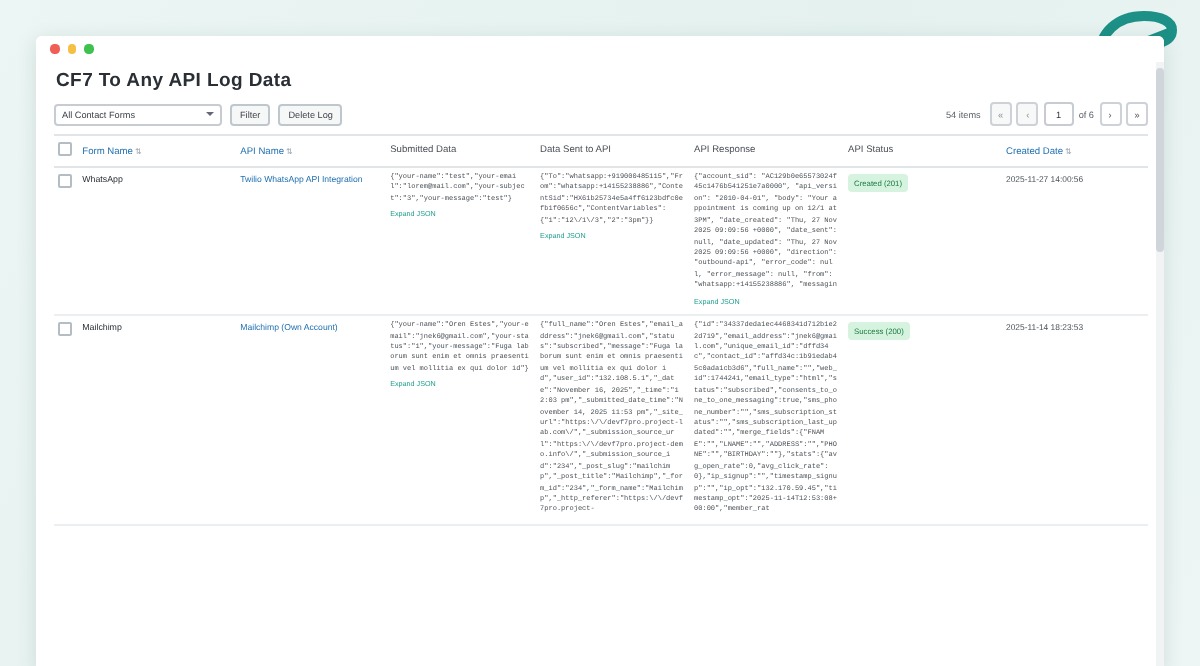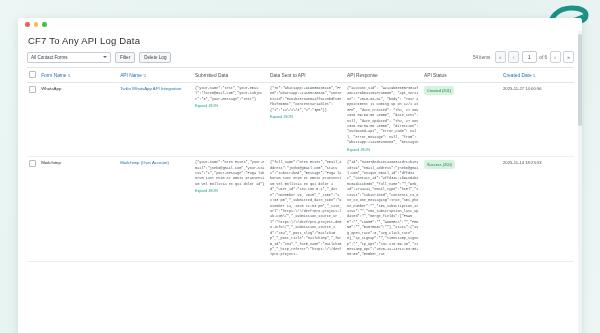--- a/index.html
+++ b/index.html
@@ -17,21 +17,21 @@
     box-shadow:0 2px 10px rgba(20,60,55,.13);
     overflow:hidden;
   }
   .titlebar{height:13px;background:#ffffff;display:flex;align-items:center;padding-left:7px;gap:4px;}
   .dot{width:4.5px;height:4.5px;border-radius:50%;}
   .dot.r{background:#ef5f56;}
   .dot.y{background:#f5c044;}
   .dot.g{background:#3ec14f;}
   .page{padding:0 8px 0 9px;background:#fff;height:305px;box-sizing:border-box;}
   .page-title{
-    font-size:9.5px;color:#2a2f35;font-weight:400;
+    font-size:9.5px;color:#2a2f35;font-weight:700;
     padding:4px 0 5px 1px;letter-spacing:.2px;
   }
   .toolbar{display:flex;align-items:center;justify-content:space-between;padding-bottom:4px;}
   .tb-left{display:flex;align-items:center;gap:4px;}
   .select-box{
     width:84px;height:11px;border:1px solid #c6ccd2;border-radius:2px;background:#fff;
     font-size:4.6px;color:#3a4148;display:flex;align-items:center;
     justify-content:space-between;padding:0 3px;box-sizing:border-box;
   }
   .caret{width:0;height:0;border-left:2.2px solid transparent;border-right:2.2px solid transparent;border-top:2.6px solid #667;}

